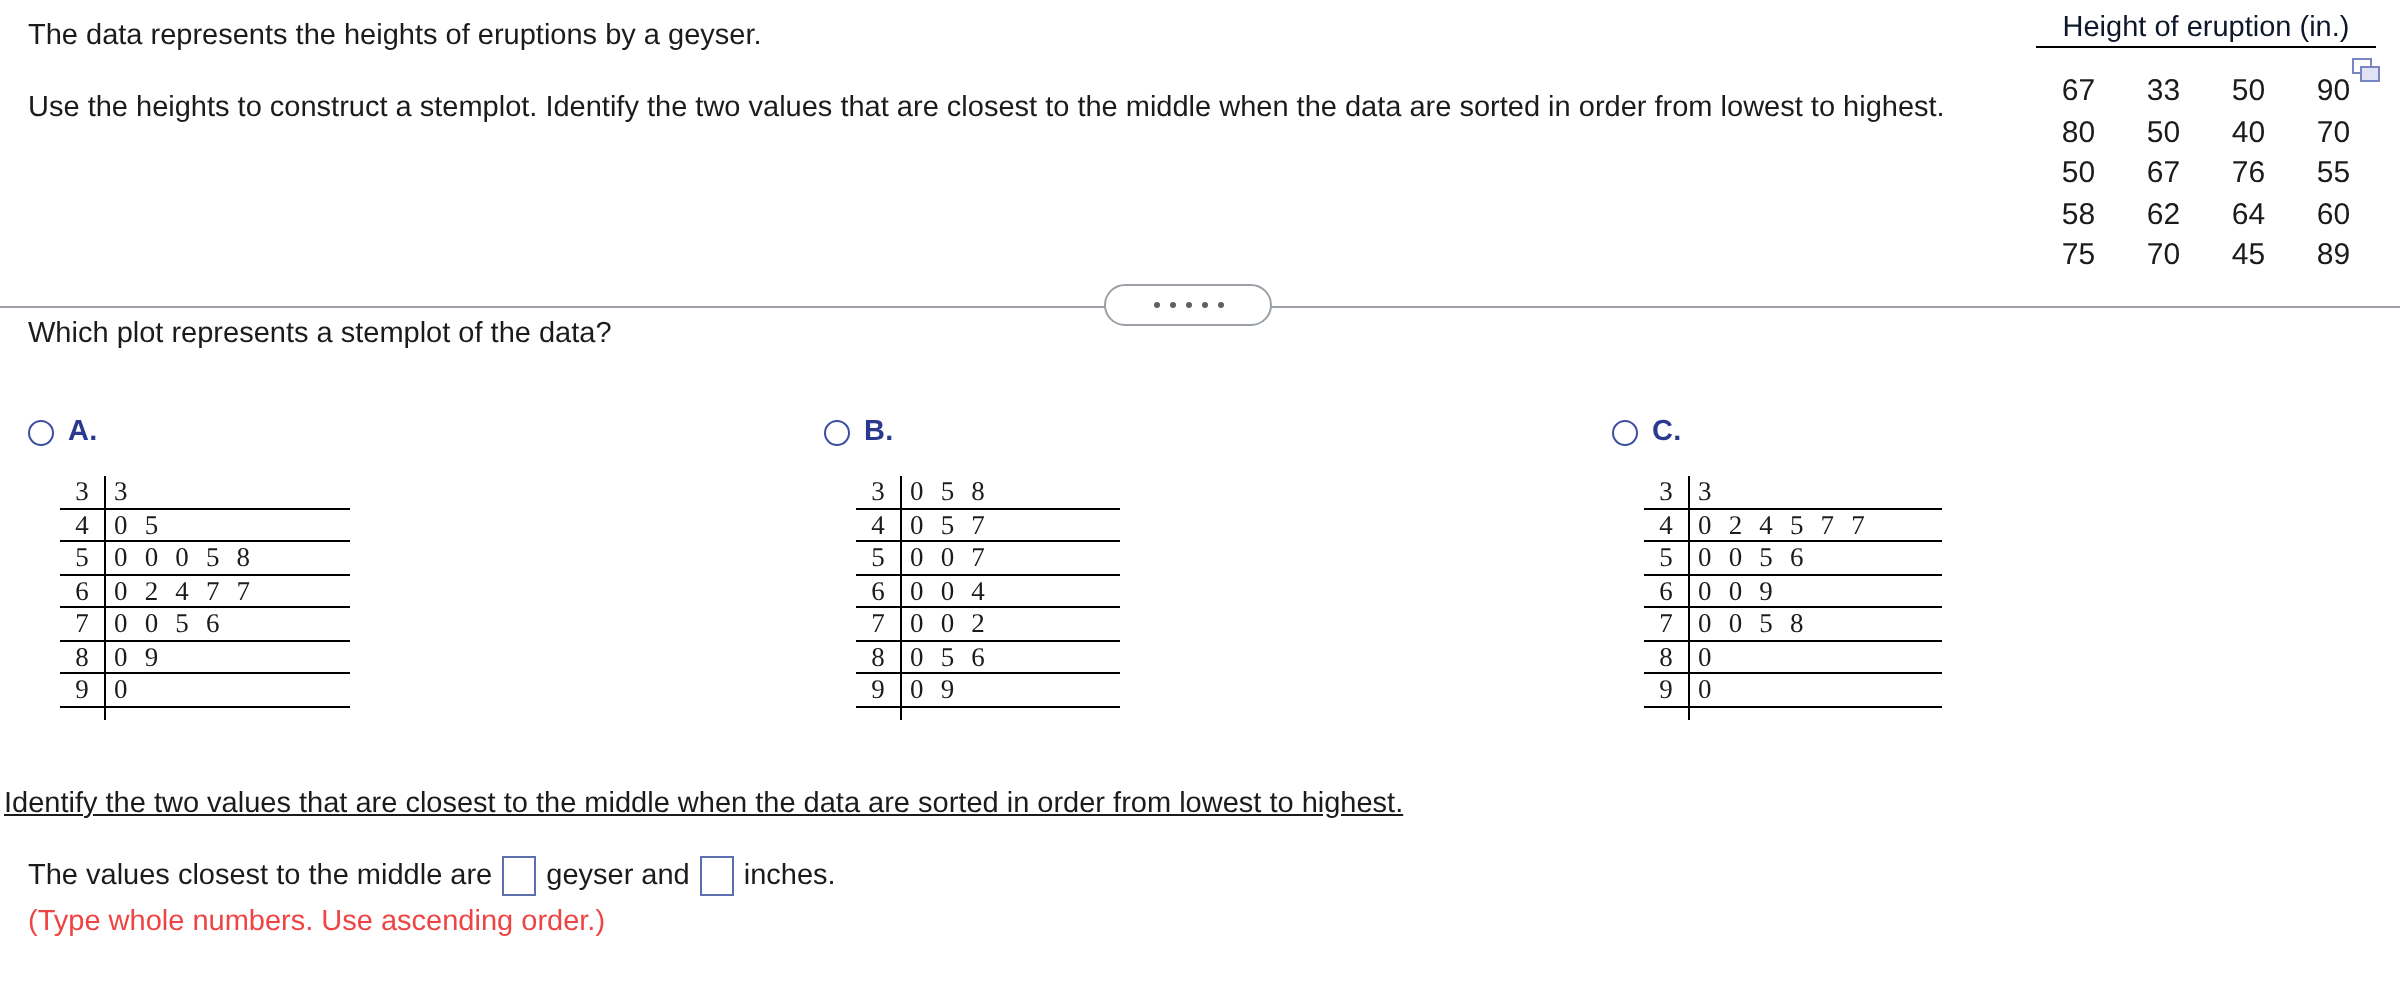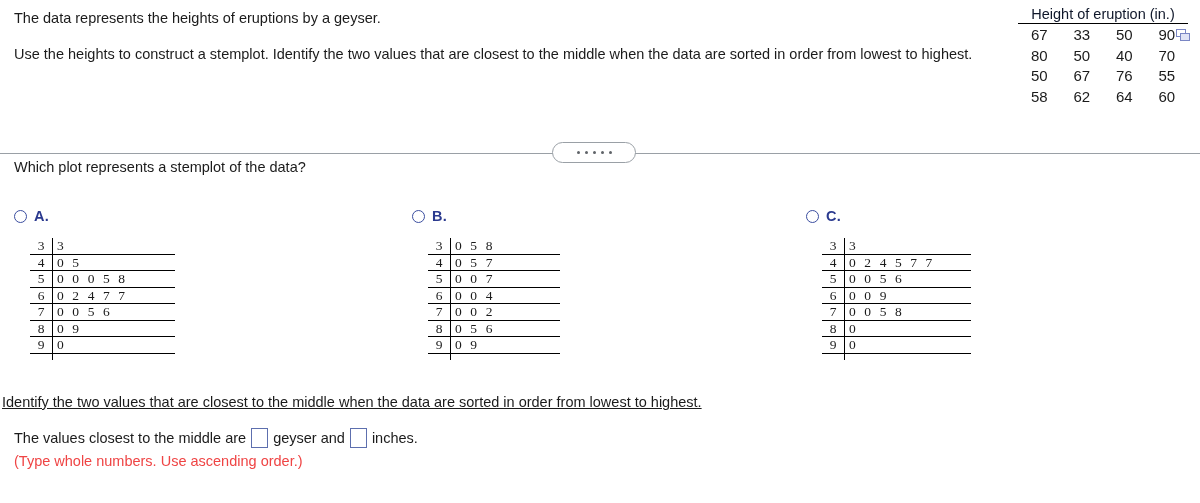--- a/index.html
+++ b/index.html
@@ -56,21 +56,21 @@
     font-size: 14.5px;
     text-align: center;
     padding-bottom: 1px;
     border-bottom: 1.3px solid #000;
     white-space: nowrap;
     color: #0f172a;
   }
   #data-table table {
     border-collapse: collapse;
     width: 100%;
-    margin-top: 1px;
+    margin-top: 12px;
   }
   #data-table td {
     font-size: 15px;
     text-align: center;
     padding: 1px 0 1px 0;
     line-height: 18.5px;
     color: #1b1b1b;
     position: relative;
   }
   .copy-icon-wrap {
@@ -267,20 +267,26 @@
           <td>67</td>
           <td>76</td>
           <td>55</td>
         </tr>
         <tr>
           <td>58</td>
           <td>62</td>
           <td>64</td>
           <td>60</td>
         </tr>
+        <tr>
+          <td>75</td>
+          <td>70</td>
+          <td>45</td>
+          <td>89</td>
+        </tr>
       </tbody>
   </table>
 </div>
 <div class="copy-icon-wrap">
   <span class="sq-back"></span>
   <span class="sq-front"></span>
 </div>
 
 <div id="divider">
   <div class="rule"></div>

